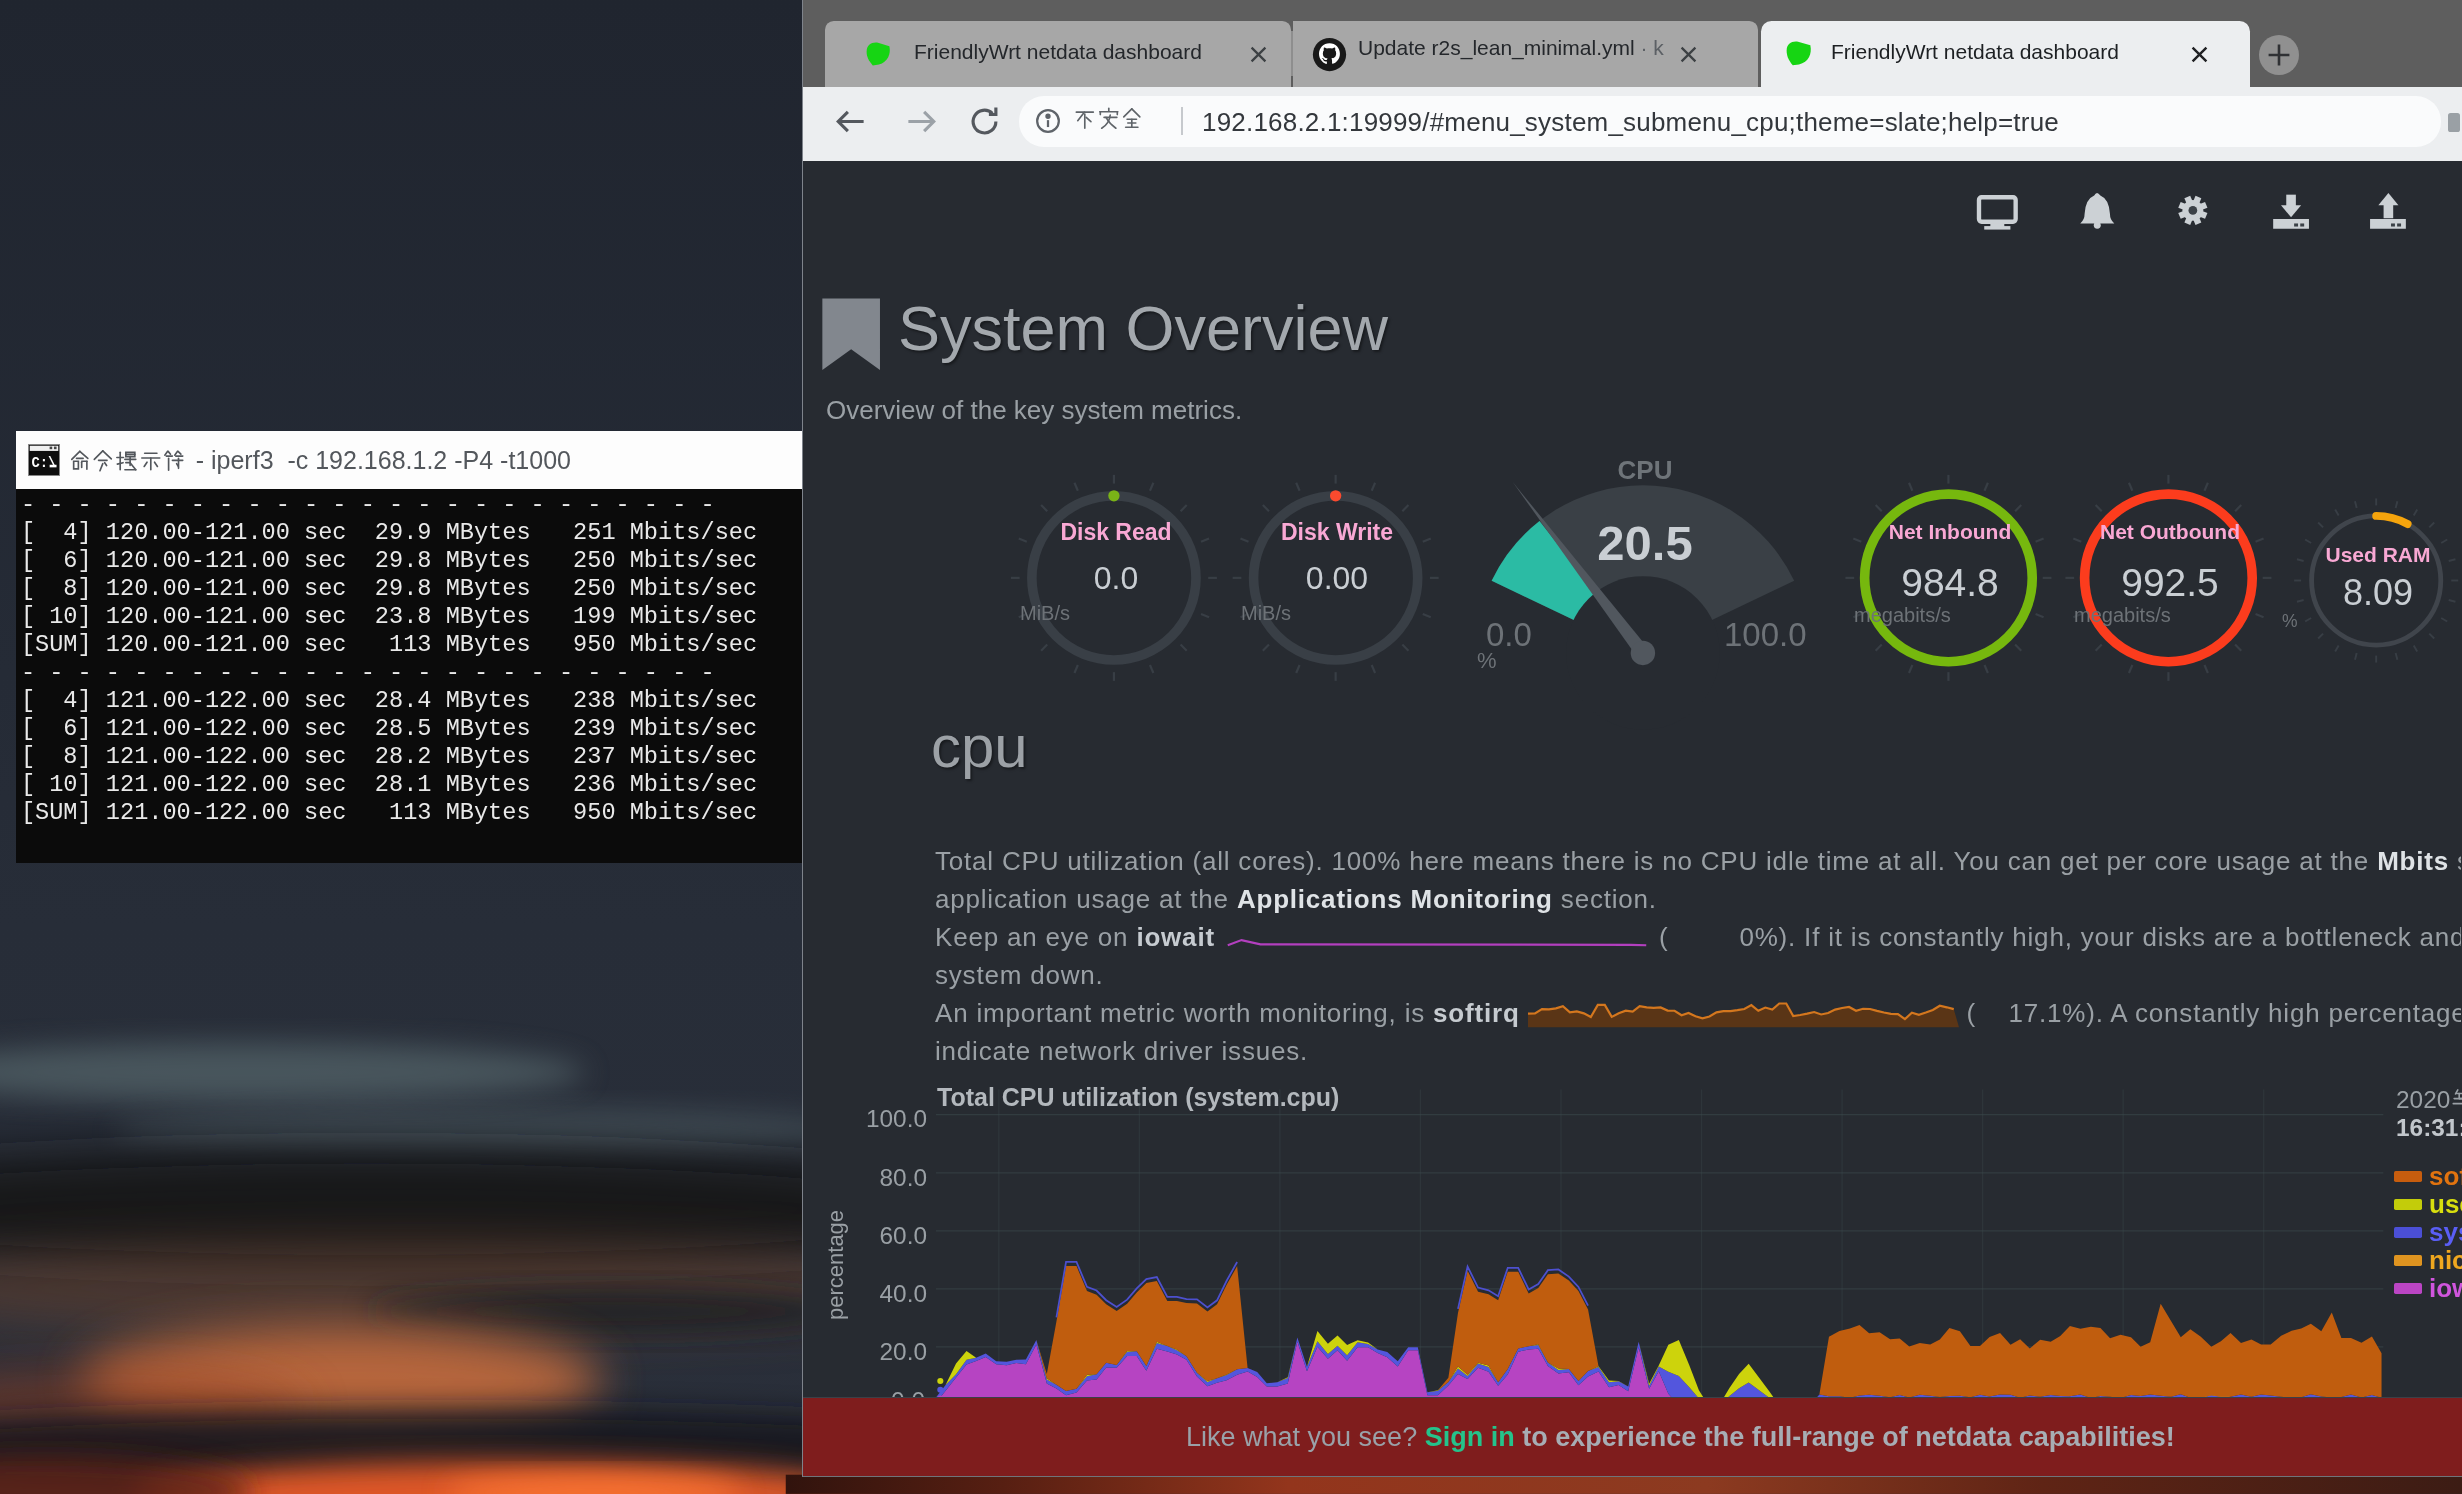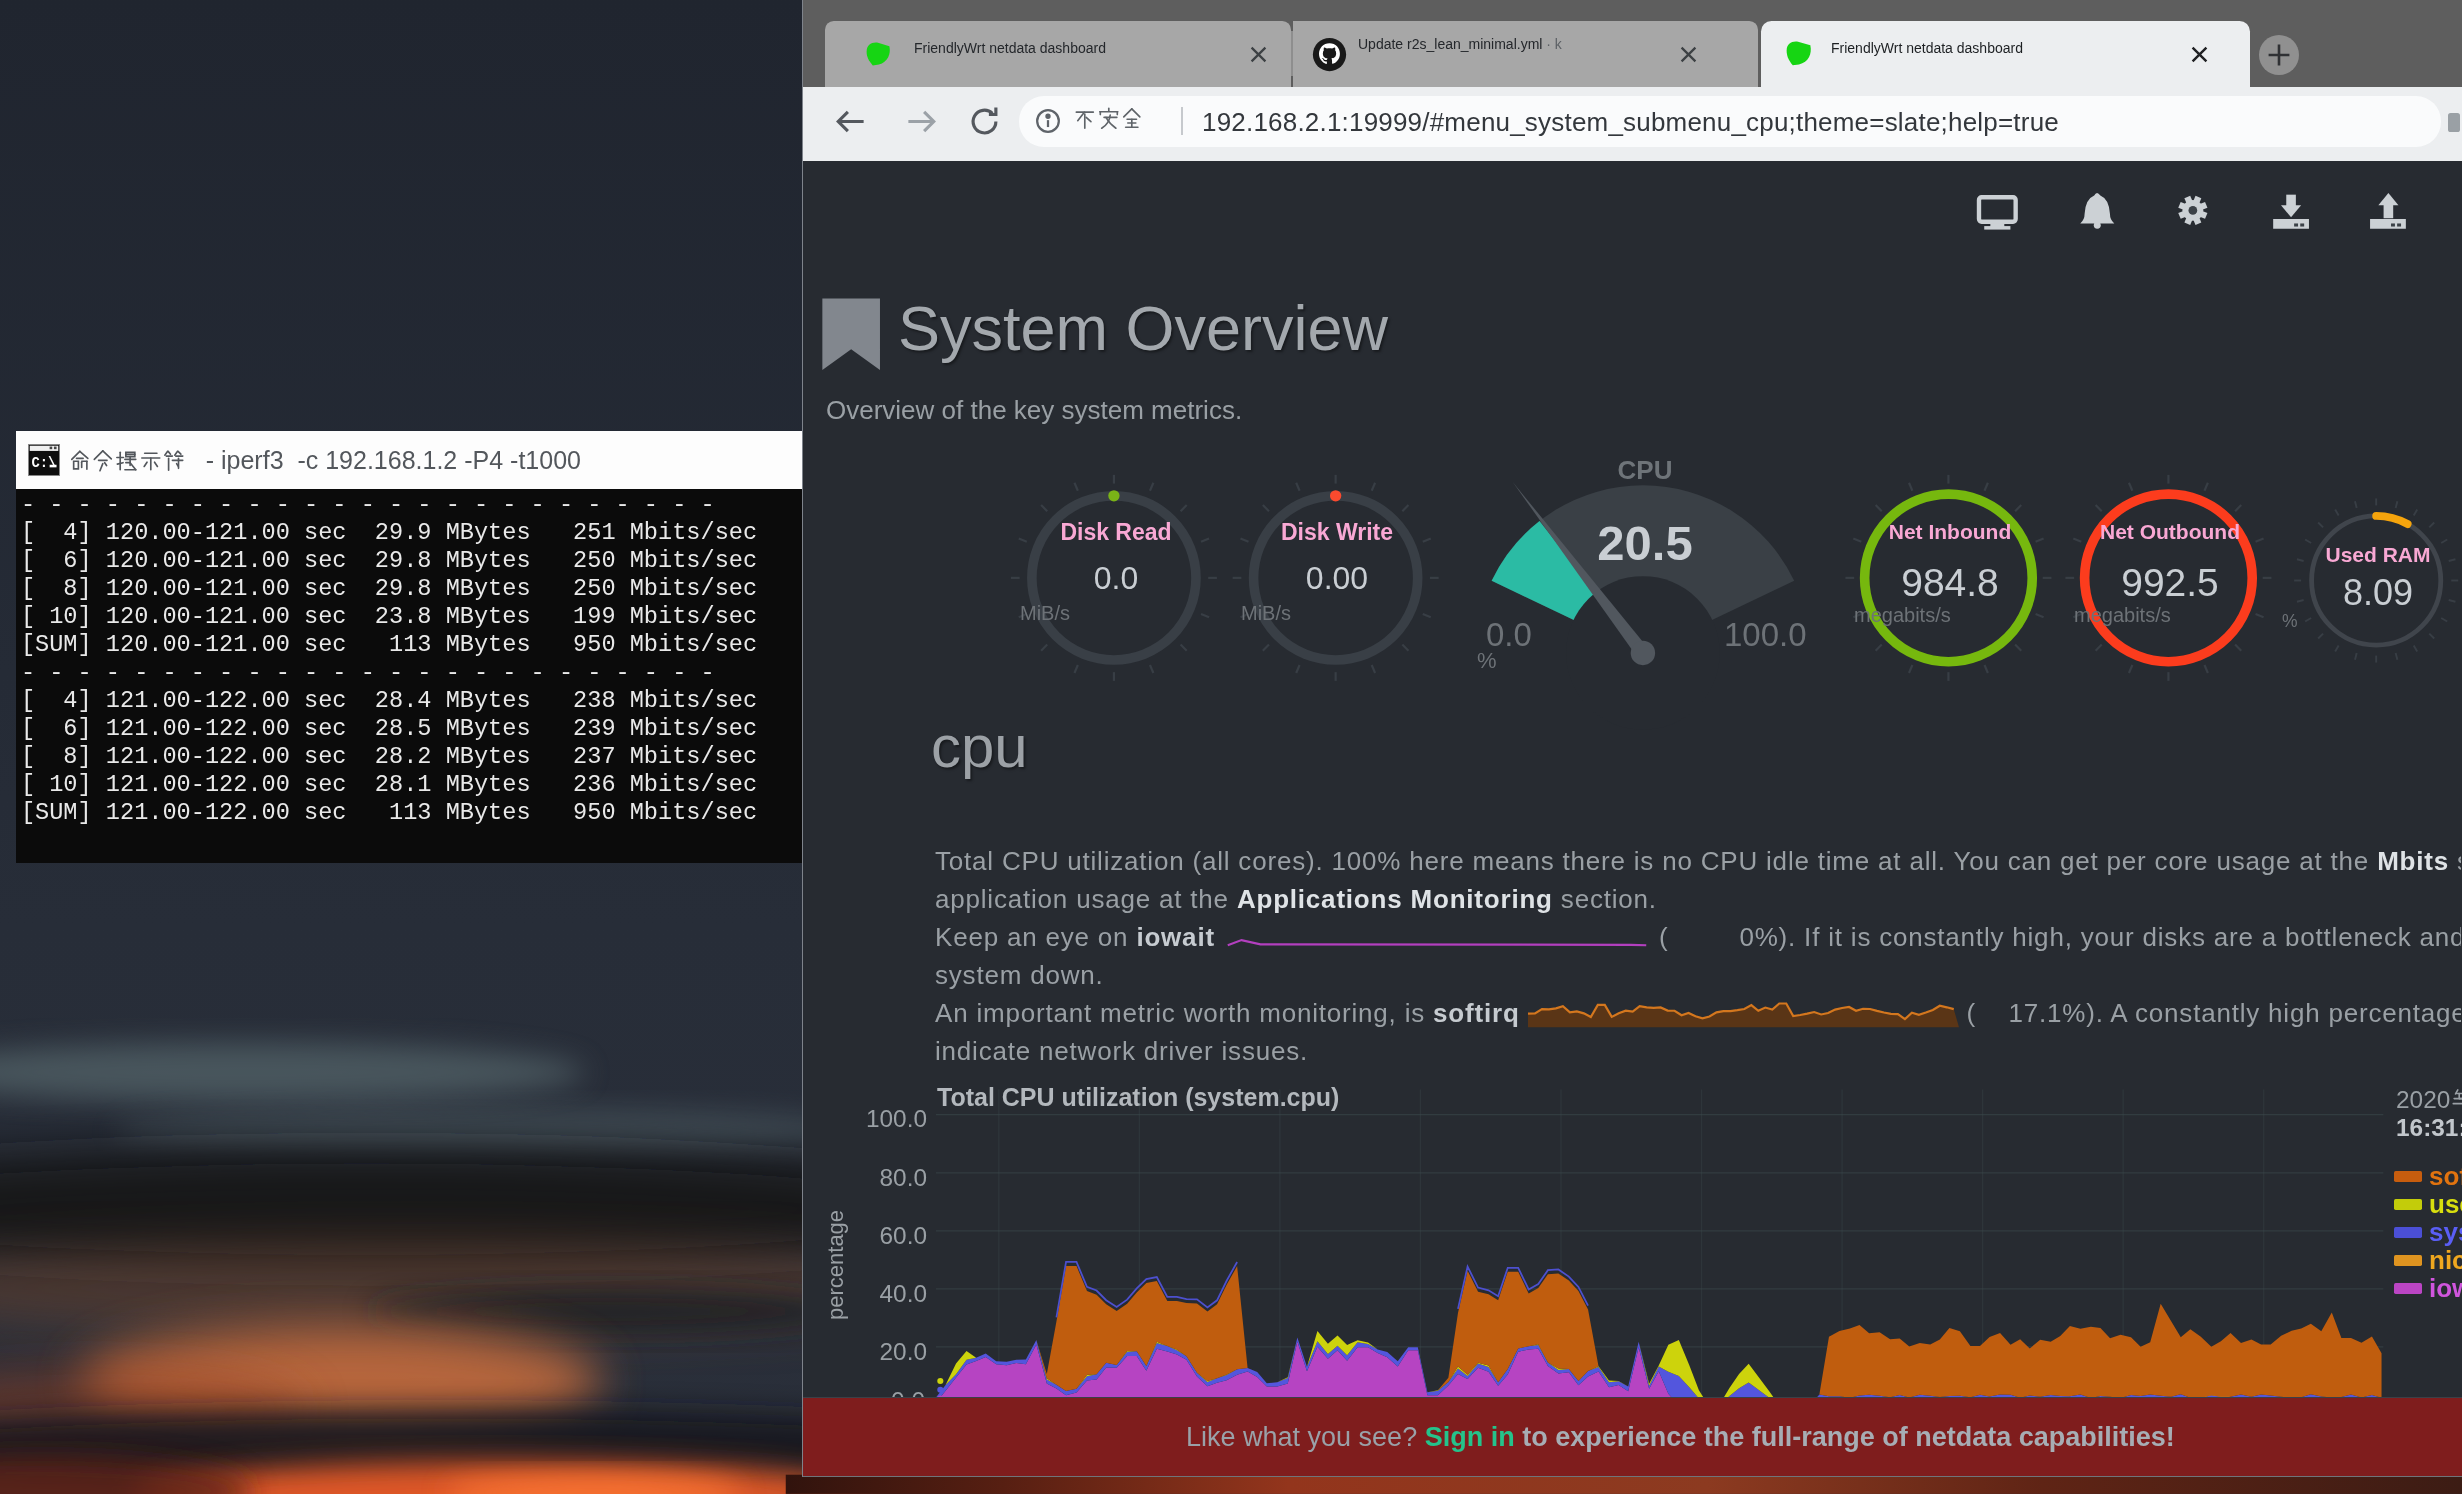--- a/index.html
+++ b/index.html
@@ -1,21 +1,21 @@
 <!DOCTYPE html>
 <html style="font-size:14px"><head><meta charset="utf-8"><style>
 * {margin:0;padding:0;box-sizing:border-box}
 body {width:2462px;height:1494px;position:relative;overflow:hidden;font-family:"Liberation Sans",sans-serif;background:#22262f}
 .abs {position:absolute}
 #term {left:15.7px;top:431px;width:787px;height:431px}
 #ttl {position:absolute;left:0;top:0;width:100%;height:58px;background:#fdfdfd;color:#53575c;font-size:25px;line-height:58px;white-space:nowrap;overflow:hidden}
 #tbody {position:absolute;left:0;top:58px;width:100%;height:374px;background:#0b0b0b;color:#e9e9e9;font-family:"Liberation Mono",monospace;font-size:23.6px;line-height:28px;padding:1.7px 0 0 5.2px;white-space:nowrap;overflow:hidden}
 #browser {left:802px;top:0;width:1660px;height:1477px;border-left:1.7px solid #7e838b;border-bottom:1.7px solid #6f747a;background:#272b31;overflow:hidden}
 #strip {position:absolute;left:0;top:0;width:100%;height:87px;background:#5e5e5e}
-.tab {position:absolute;top:21px;height:80px;font-size:14px;color:#24272b;white-space:nowrap;overflow:hidden}
+.tab {position:absolute;top:21px;height:80px;font-size:21px;color:#24272b;white-space:nowrap;overflow:hidden}
 #toolbar {position:absolute;left:0;top:87px;width:100%;height:74px;background:#eceef0}
 #pill {position:absolute;left:216px;top:8.7px;width:1422px;height:51px;background:#fafbfc;border-radius:25px}
 #navbar {position:absolute;left:0;top:162px;width:100%;height:106px;background:#353b42}
 #content {position:absolute;left:0;top:267px;width:100%;height:1130px;background:#272b31}
 #botbar {position:absolute;left:0;top:1397px;width:100%;height:79px;background:#7f1d1d;border-top:0.9px solid #3a4047;font-size:27px;color:#9aa1a8}
 .vline {position:absolute;top:0;width:1.7px;height:106px;background:#444a51}
 .tile {position:absolute;top:3.5px;height:99px;background:#3b4147;border-radius:5.2px}
 .glabel {position:absolute;font-weight:bold;color:#f9a8d4;font-size:23px;text-align:center;width:192px}
 .gval {position:absolute;color:#c9ced3;font-size:37px;text-align:center;width:192px}
 .gunit {position:absolute;color:#6d7277;font-size:20px;width:192px}
@@ -105,21 +105,21 @@
         <path d="M24 10 L12 26"></path>
         <path d="M26 10 L36 22"></path>
         <path d="M66 10 L54 26"></path>
         <path d="M68 10 L80 22"></path>
         <path d="M18 30 H44"></path>
         <path d="M58 30 H88"></path>
         <path d="M28 40 V90"></path>
         <path d="M44 48 H88"></path>
         <path d="M70 40 V82"></path>
         <path d="M62 62 L68 72"></path>
-      </svg><span style="margin-left:20px">- iperf3&nbsp;&nbsp;-c 192.168.1.2 -P4 -t1000</span></div>
+      </svg><span style="margin-left:10px">- iperf3&nbsp;&nbsp;-c 192.168.1.2 -P4 -t1000</span></div>
  <div id="tbody">-&nbsp;-&nbsp;-&nbsp;-&nbsp;-&nbsp;-&nbsp;-&nbsp;-&nbsp;-&nbsp;-&nbsp;-&nbsp;-&nbsp;-&nbsp;-&nbsp;-&nbsp;-&nbsp;-&nbsp;-&nbsp;-&nbsp;-&nbsp;-&nbsp;-&nbsp;-&nbsp;-&nbsp;-<br>[&nbsp;&nbsp;4]&nbsp;120.00-121.00&nbsp;sec&nbsp;&nbsp;29.9&nbsp;MBytes&nbsp;&nbsp;&nbsp;251&nbsp;Mbits/sec<br>[&nbsp;&nbsp;6]&nbsp;120.00-121.00&nbsp;sec&nbsp;&nbsp;29.8&nbsp;MBytes&nbsp;&nbsp;&nbsp;250&nbsp;Mbits/sec<br>[&nbsp;&nbsp;8]&nbsp;120.00-121.00&nbsp;sec&nbsp;&nbsp;29.8&nbsp;MBytes&nbsp;&nbsp;&nbsp;250&nbsp;Mbits/sec<br>[&nbsp;10]&nbsp;120.00-121.00&nbsp;sec&nbsp;&nbsp;23.8&nbsp;MBytes&nbsp;&nbsp;&nbsp;199&nbsp;Mbits/sec<br>[SUM]&nbsp;120.00-121.00&nbsp;sec&nbsp;&nbsp;&nbsp;113&nbsp;MBytes&nbsp;&nbsp;&nbsp;950&nbsp;Mbits/sec<br>-&nbsp;-&nbsp;-&nbsp;-&nbsp;-&nbsp;-&nbsp;-&nbsp;-&nbsp;-&nbsp;-&nbsp;-&nbsp;-&nbsp;-&nbsp;-&nbsp;-&nbsp;-&nbsp;-&nbsp;-&nbsp;-&nbsp;-&nbsp;-&nbsp;-&nbsp;-&nbsp;-&nbsp;-<br>[&nbsp;&nbsp;4]&nbsp;121.00-122.00&nbsp;sec&nbsp;&nbsp;28.4&nbsp;MBytes&nbsp;&nbsp;&nbsp;238&nbsp;Mbits/sec<br>[&nbsp;&nbsp;6]&nbsp;121.00-122.00&nbsp;sec&nbsp;&nbsp;28.5&nbsp;MBytes&nbsp;&nbsp;&nbsp;239&nbsp;Mbits/sec<br>[&nbsp;&nbsp;8]&nbsp;121.00-122.00&nbsp;sec&nbsp;&nbsp;28.2&nbsp;MBytes&nbsp;&nbsp;&nbsp;237&nbsp;Mbits/sec<br>[&nbsp;10]&nbsp;121.00-122.00&nbsp;sec&nbsp;&nbsp;28.1&nbsp;MBytes&nbsp;&nbsp;&nbsp;236&nbsp;Mbits/sec<br>[SUM]&nbsp;121.00-122.00&nbsp;sec&nbsp;&nbsp;&nbsp;113&nbsp;MBytes&nbsp;&nbsp;&nbsp;950&nbsp;Mbits/sec</div>
 </div>
 
 <div class="abs" id="browser">
 <div id="strip">
  <div class="tab" style="left:22px;width:466px;background:#a7a7a7;border-radius:8.7px 8.7px 0 0">
    <svg width="28" height="28" style="position:absolute;left:39px;top:19px" viewBox="0 0 32 32">
           <path d="M3,13 C3,5 9,2 16,3 L29,7 C31,16 27,25 17,28 L10,29 C5,23 3,19 3,13 Z" fill="#16d513"></path>
         </svg>
    <span style="position:absolute;left:89px;top:19px">FriendlyWrt netdata dashboard</span>

